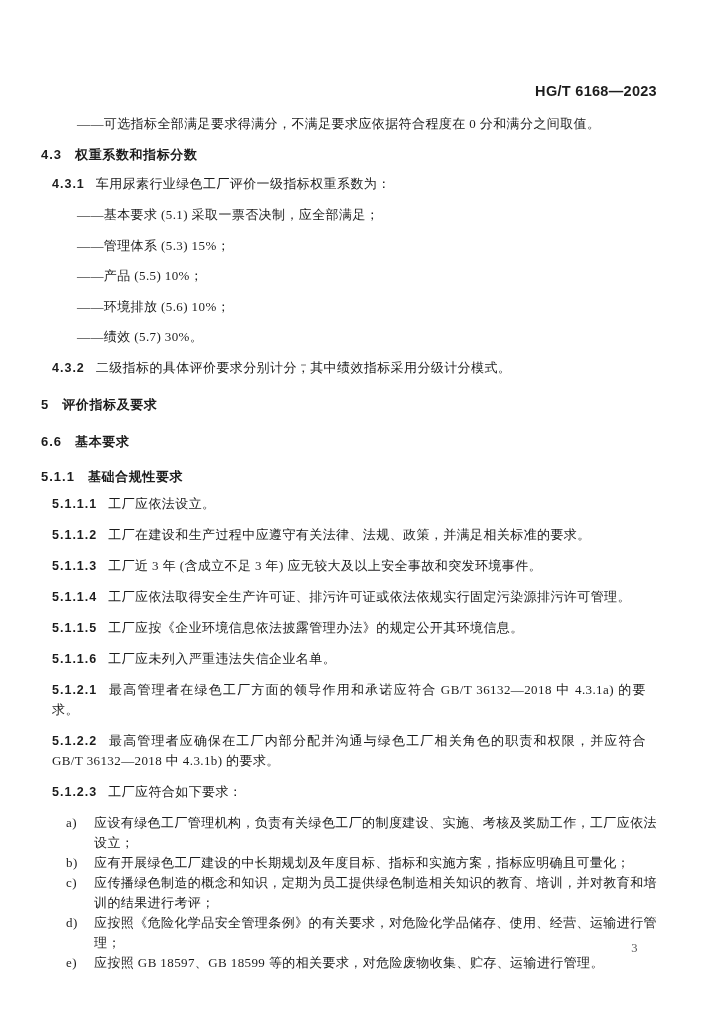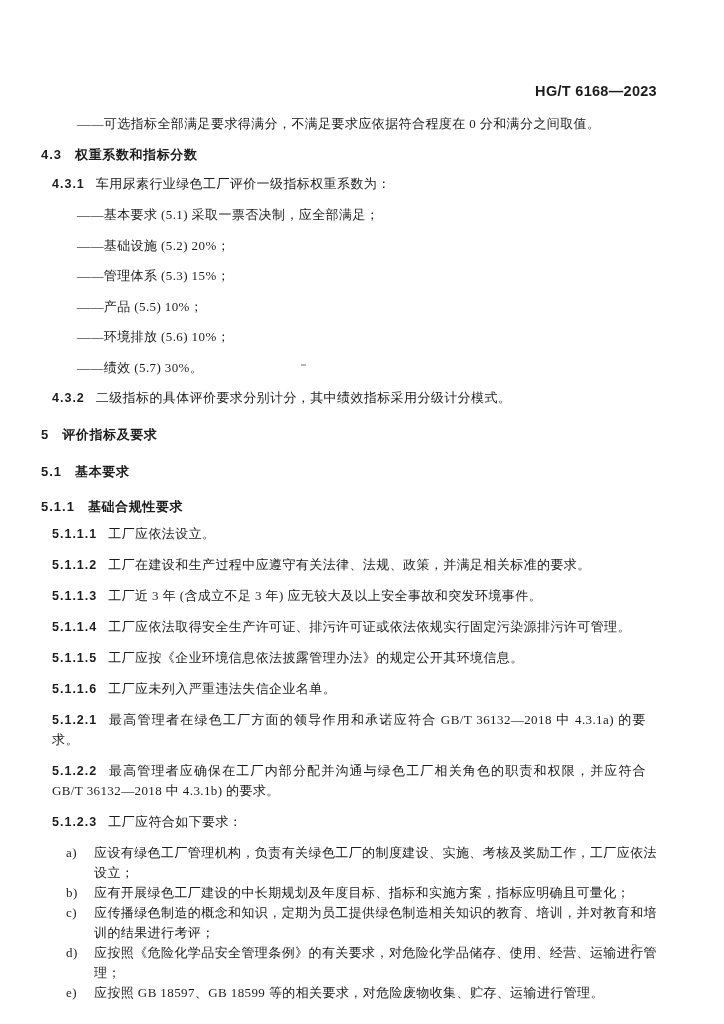--- a/index.html
+++ b/index.html
@@ -99,37 +99,36 @@
   <h3 class="h-sub h-4-3">
     <span class="hnum">4.3</span><span>权重系数和指标分数</span>
   </h3>
 
   <p class="clause m-4-3-1">
     <span class="cnum">4.3.1</span><span>车用尿素行业绿色工厂评价一级指标权重系数为：</span>
   </p>
 
   <div class="dash-list">
     <p>——基本要求 (5.1) 采取一票否决制，应全部满足；</p>
-    <p>——基础设施 (5.2) 20%；</p>
     <p>——管理体系 (5.3) 15%；</p>
     <p>——产品 (5.5) 10%；</p>
     <p>——环境排放 (5.6) 10%；</p>
     <p>——绩效 (5.7) 30%。</p>
   </div>
 
   <p class="clause m-4-3-2">
     <span class="cnum">4.3.2</span><span>二级指标的具体评价要求分别计分，其中绩效指标采用分级计分模式。</span>
   </p>
 
   <h2 class="h-main h-5">
     <span class="hnum">5</span><span>评价指标及要求</span>
   </h2>
 
   <h3 class="h-sub h-5-1">
-    <span class="hnum">5.1</span><span>基本要求</span>
+    <span class="hnum">6.6</span><span>基本要求</span>
   </h3>
 
   <h3 class="h-sub h-5-1-1">
     <span class="hnum">5.1.1</span><span>基础合规性要求</span>
   </h3>
 
   <p class="clause">
     <span class="cnum">5.1.1.1</span><span>工厂应依法设立。</span>
   </p>
   <p class="clause">

